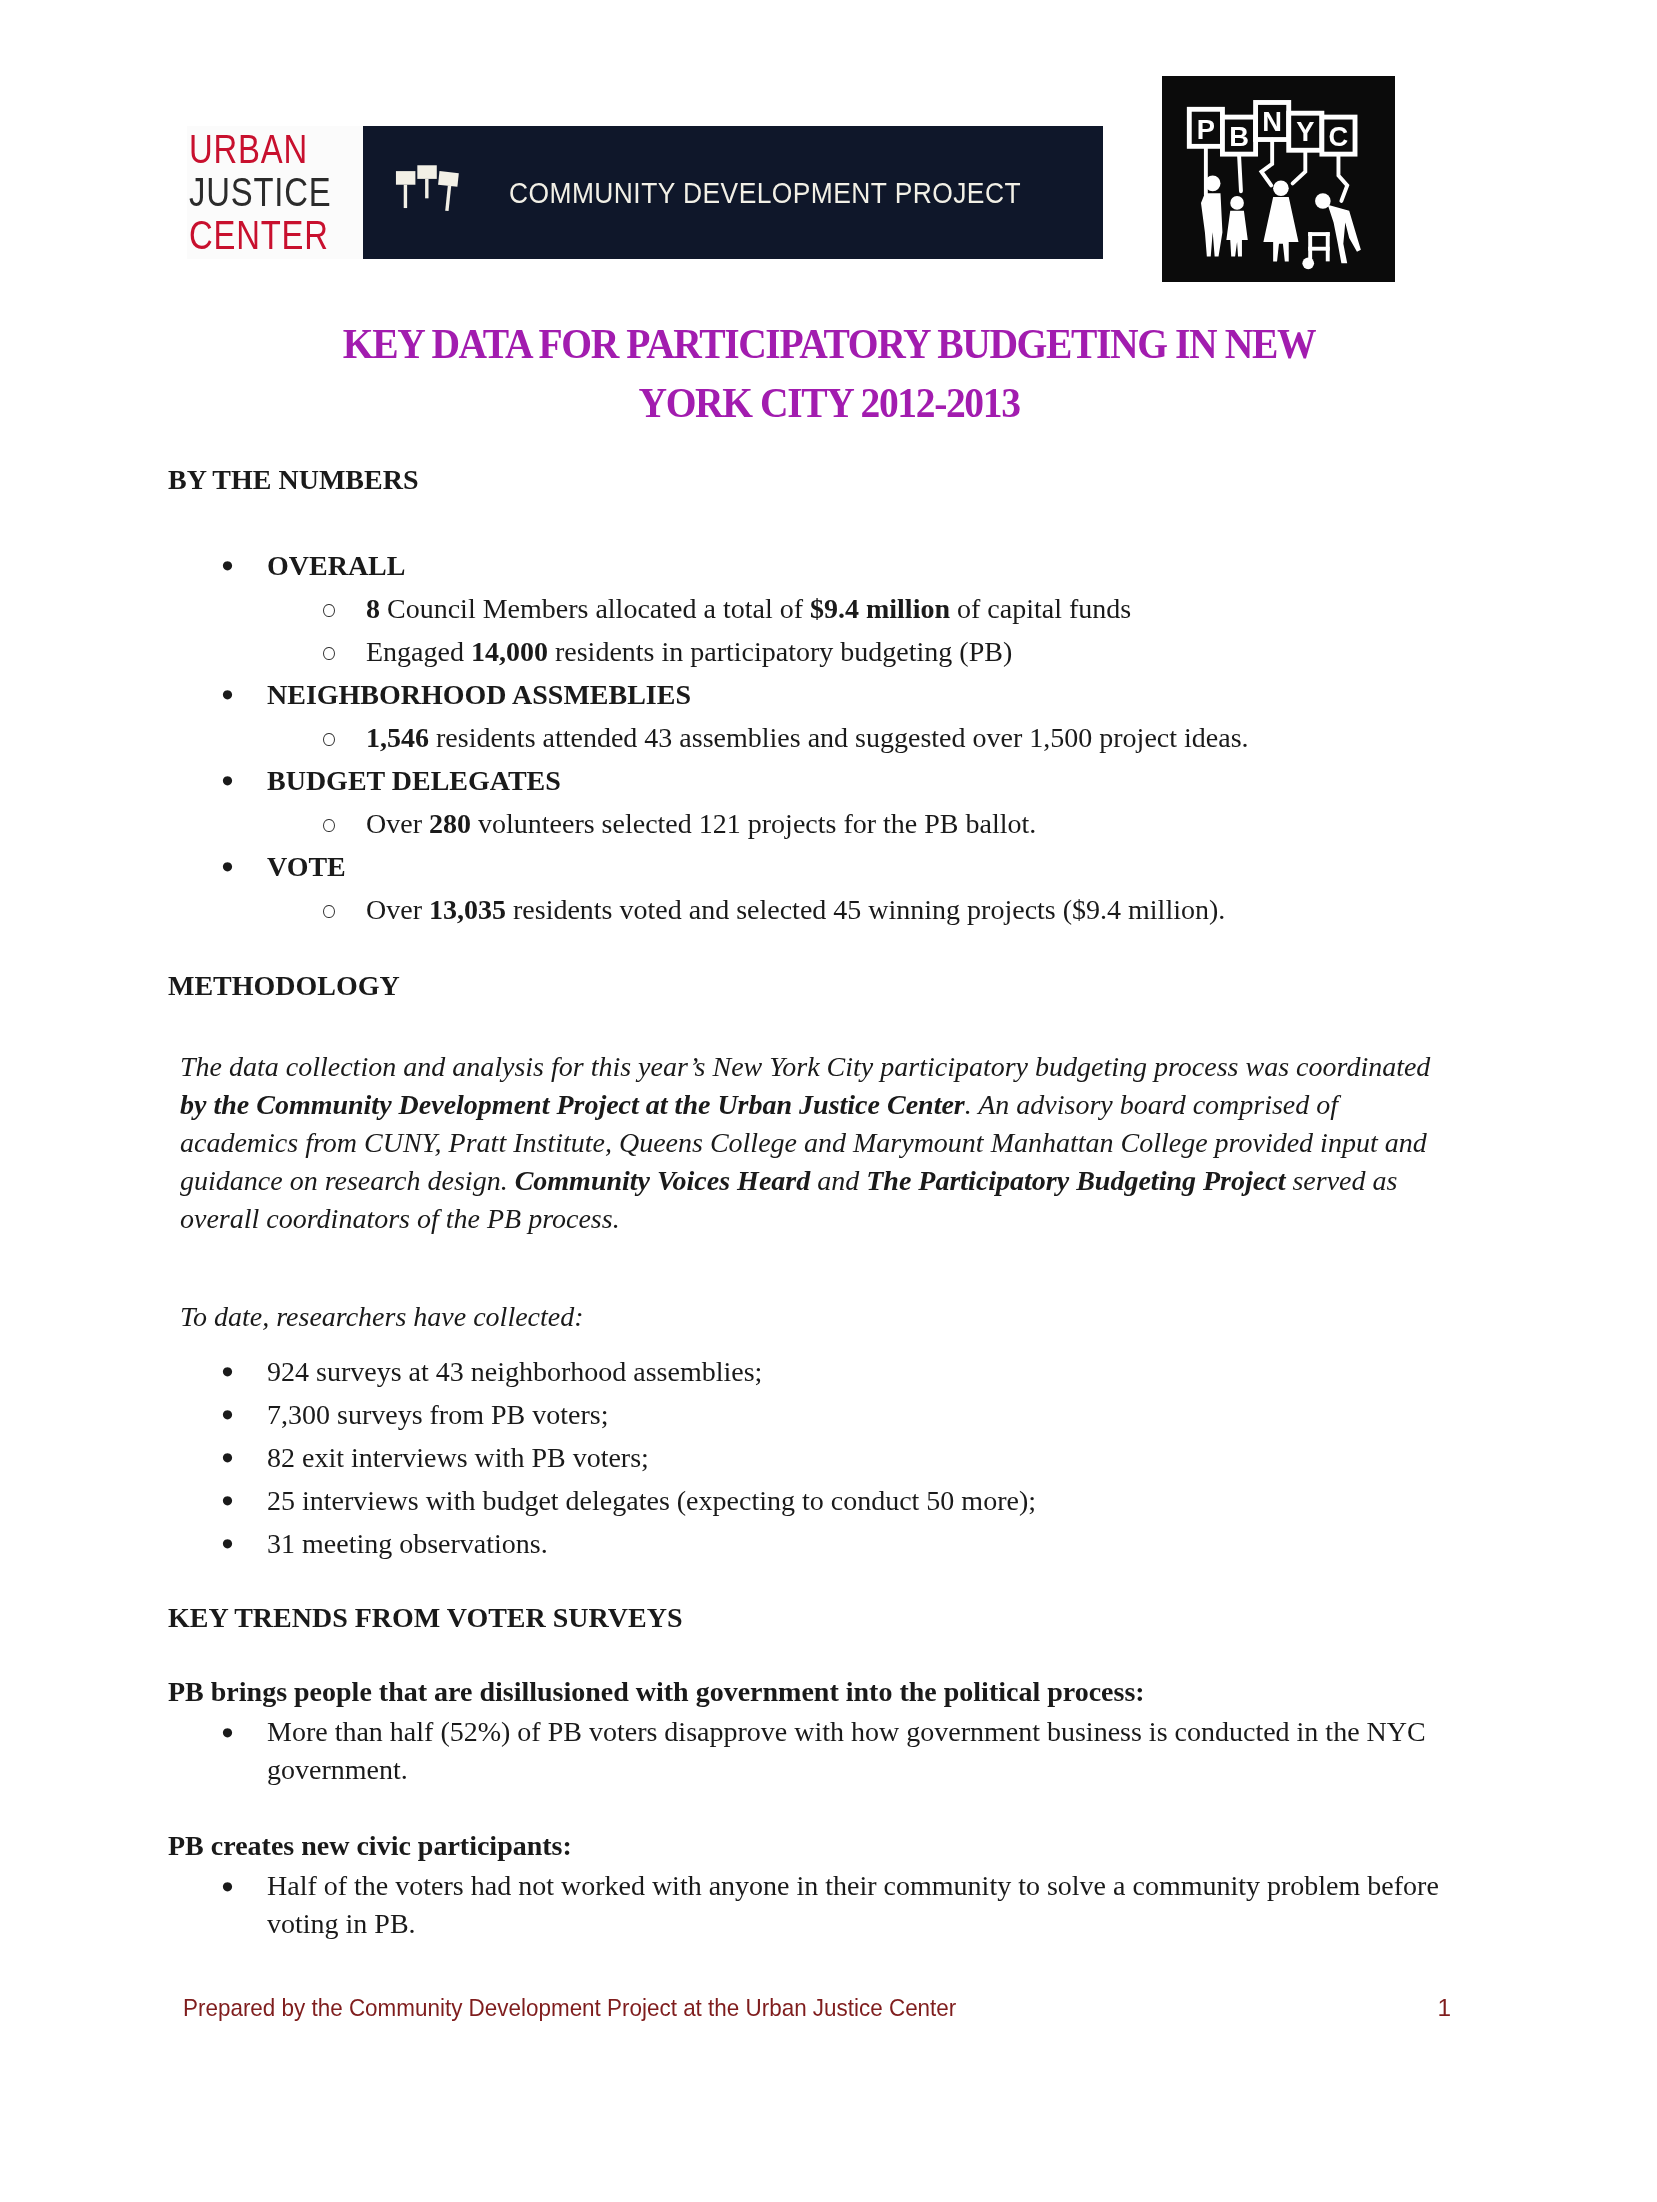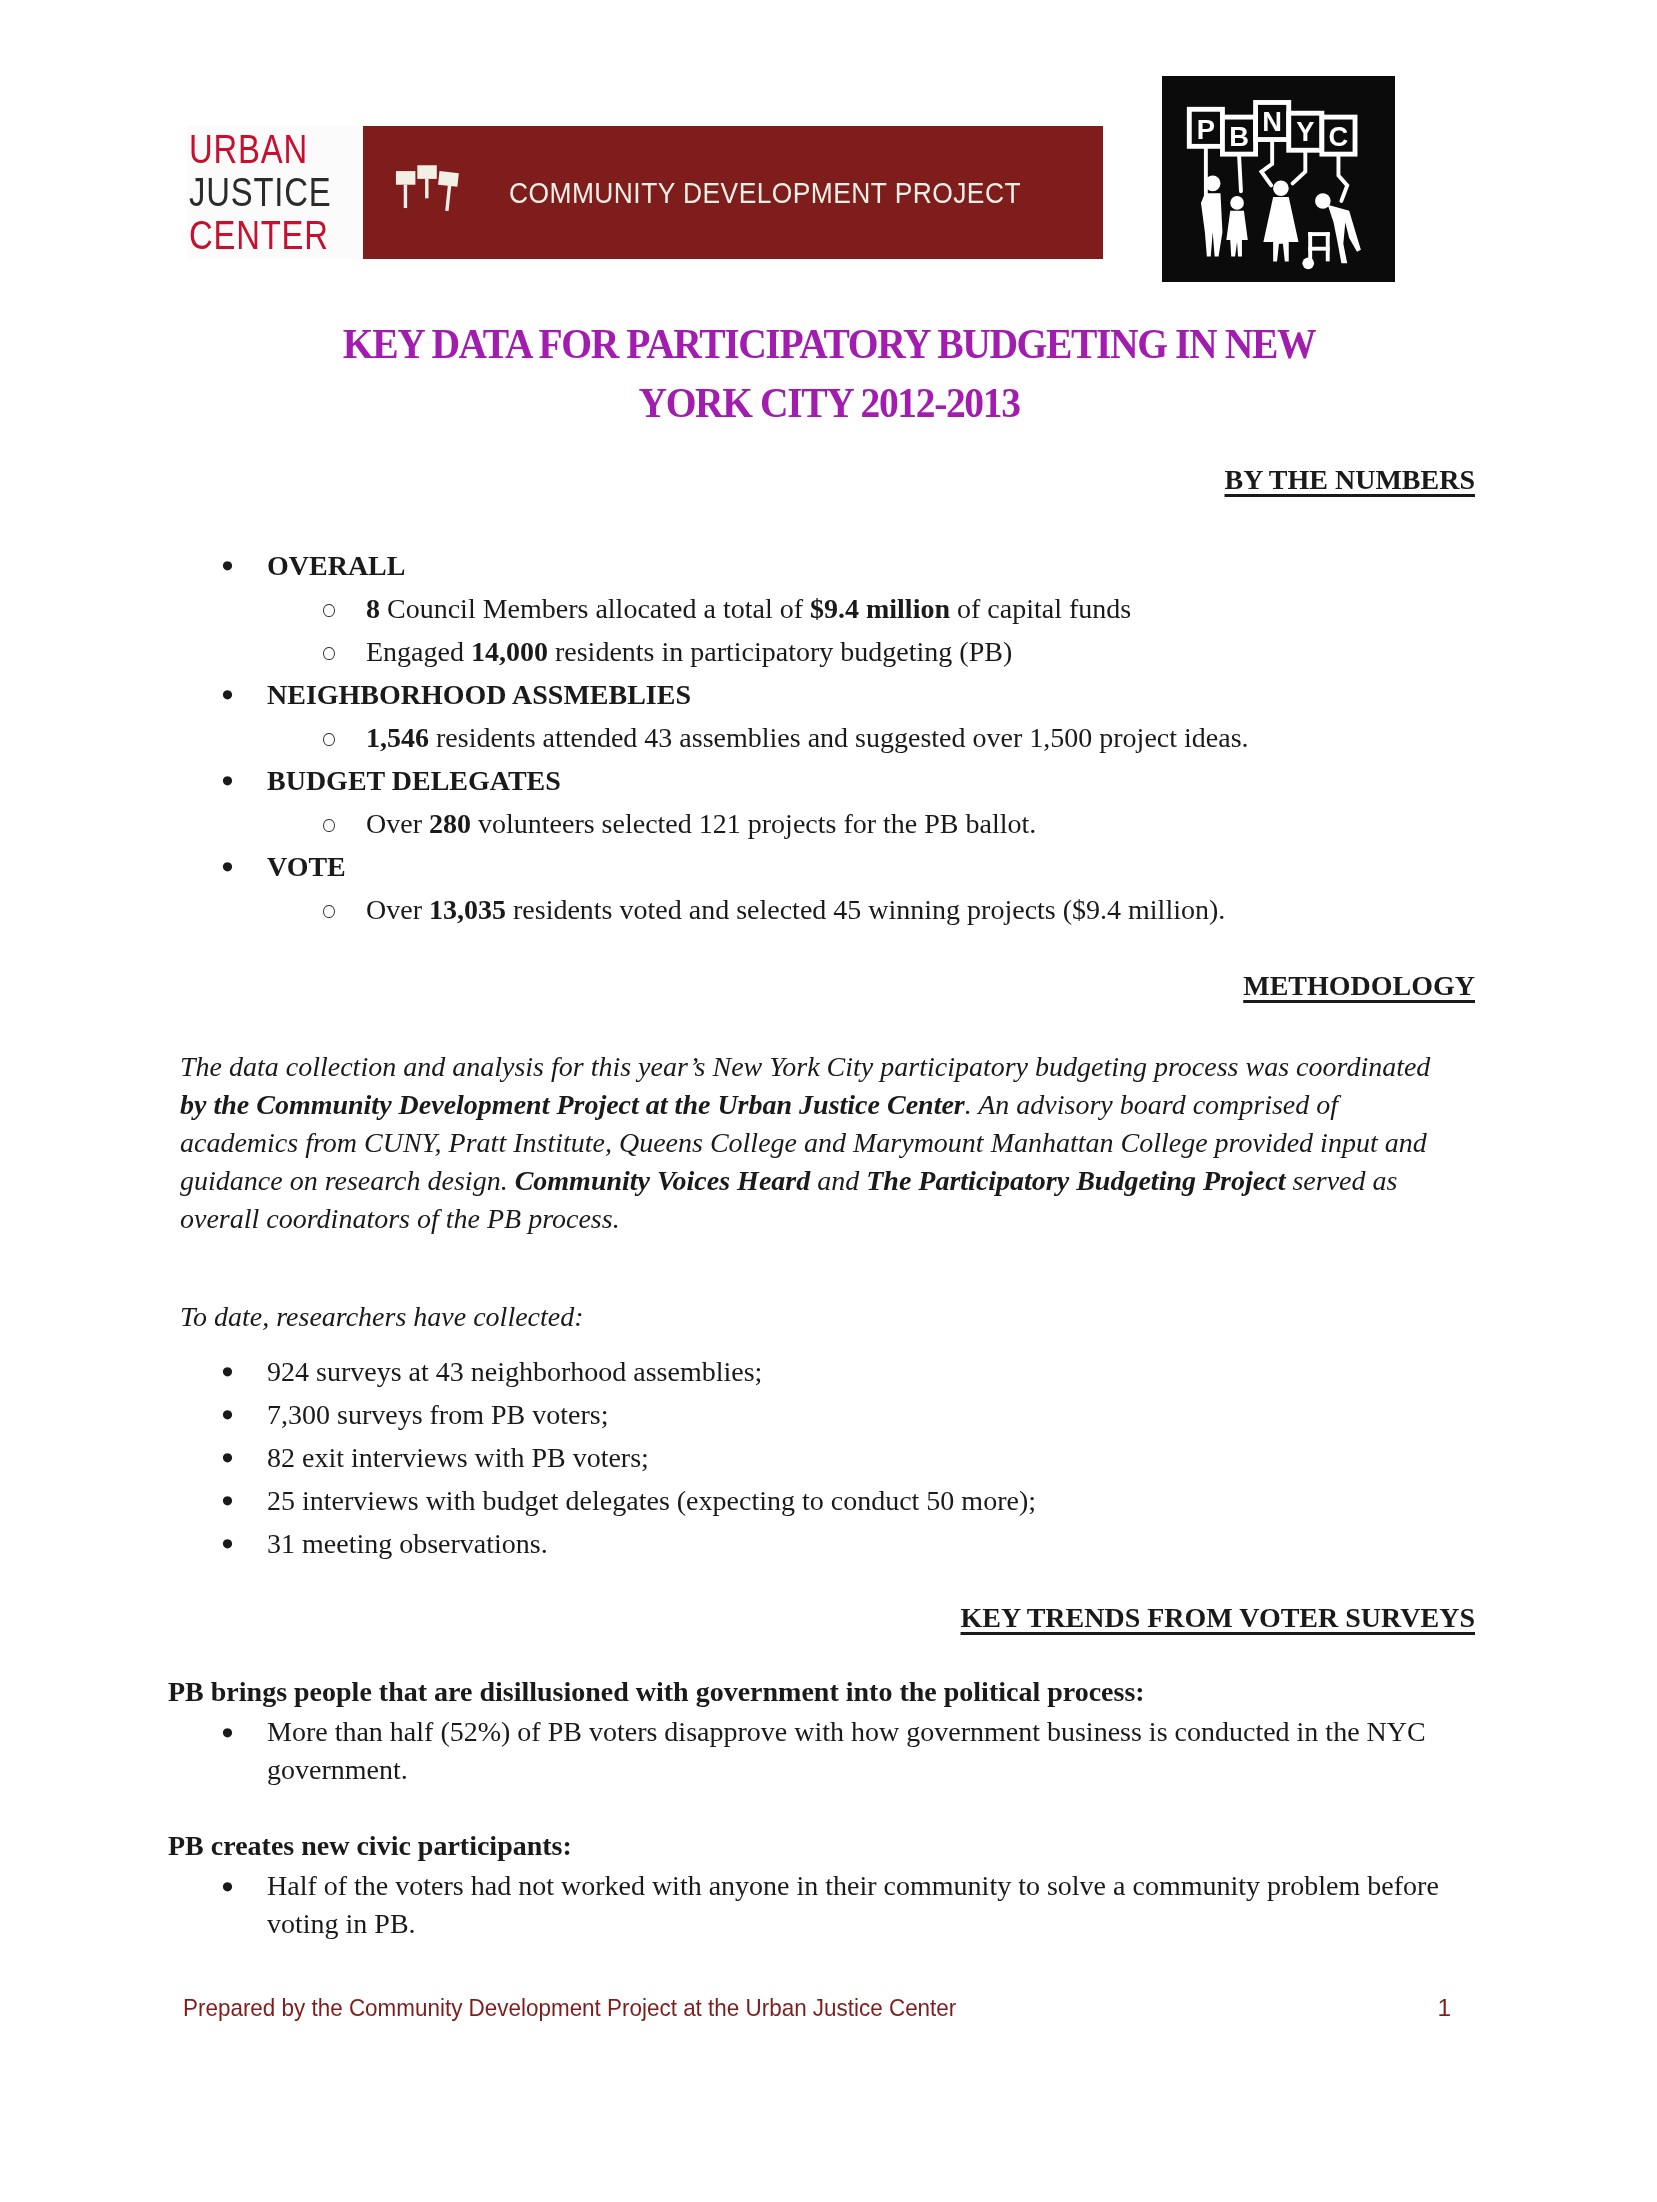--- a/index.html
+++ b/index.html
@@ -10,38 +10,38 @@
   .ujc-logo { position: absolute; left: 187px; top: 126px; width: 176px; height: 133px;
               background: #fbfbfb; display: flex; flex-direction: column; justify-content: center;
               align-items: flex-start; padding-left: 2px; box-sizing: border-box; text-align: center; }
   .ujc-logo span { font-family: "Liberation Sans", "DejaVu Sans", sans-serif; font-size: 40px;
                    line-height: 43px; letter-spacing: 1px; transform: scaleX(0.82); transform-origin: left center;
                    display: block; white-space: nowrap; }
   .ujc-red { color: #c8102e; }
   .ujc-dark { color: #2b2b2b; }
 
   .cdp-bar { position: absolute; left: 363px; top: 126px; width: 740px; height: 133px;
-             background: #7f1d1d; display: flex; align-items: center; }
+             background: #0f172a; display: flex; align-items: center; }
   .cdp-signs { margin-left: 31px; width: 70px; height: 59px; position: relative; }
   .cdp-signs svg { display: block; }
   .cdp-text { margin-left: 45px; color: #f2f0e6; font-family: "Liberation Sans", "DejaVu Sans", sans-serif;
               font-size: 30px; letter-spacing: 0.5px; transform: scaleX(0.88); transform-origin: left center;
               white-space: nowrap; }
 
   .pbnyc-logo { position: absolute; left: 1162px; top: 76px; width: 233px; height: 206px; background: #0b0b0b; }
   .pbnyc-logo svg { display: block; }
 
   
   .title { position: absolute; left: 0; width: 1658px; top: 314px; text-align: center;
            font-weight: bold; font-size: 43px; line-height: 59px; letter-spacing: -1.5px; color: #a21caf; }
   .title .line { display: block; transform: scaleX(0.92); }
 
   .content { position: absolute; left: 168px; top: 458px; width: 1307px; font-size: 28px; line-height: 43px; }
-  .section-heading { font-weight: bold; text-decoration: underline; text-decoration-thickness: 2.9px;
-                     text-underline-offset: 4.9px; margin: 0; text-align: right; }
+  .section-heading { font-weight: bold; text-decoration-thickness: 2.9px;
+                     text-underline-offset: 4.9px; margin: 0; }
   .top-list { list-style: none; margin: 0; padding: 0; }
   .top-item { position: relative; padding-left: 99px; }
   .top-item > .bullet { position: absolute; left: 53px; top: 0; font-size: 21.5px; }
   .top-item > .label { font-weight: bold; }
   .sub-list { list-style: none; margin: 0; padding: 0; font-family: Liberation Serif, serif; }
   .sub-item { position: relative; padding-left: 99px; }
   .sub-item .circle { position: absolute; left: 56px; top: 16.6px; width: 11.7px; height: 13.7px;
                       border: 1.3px solid #333; border-radius: 50%; box-sizing: border-box; }
   b, .b { font-weight: bold; }
 

